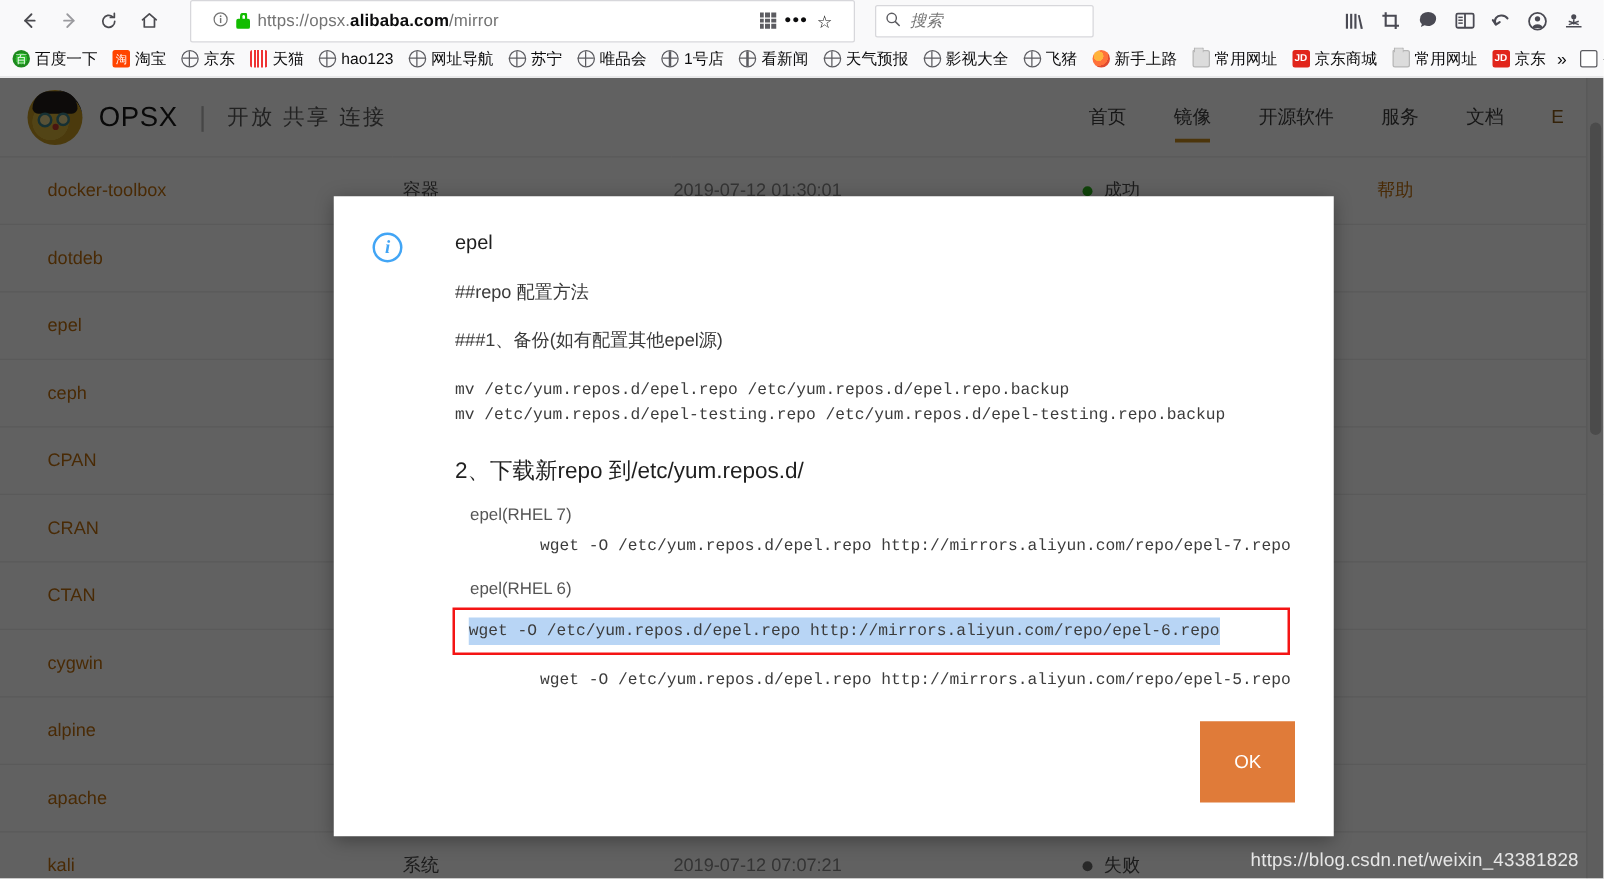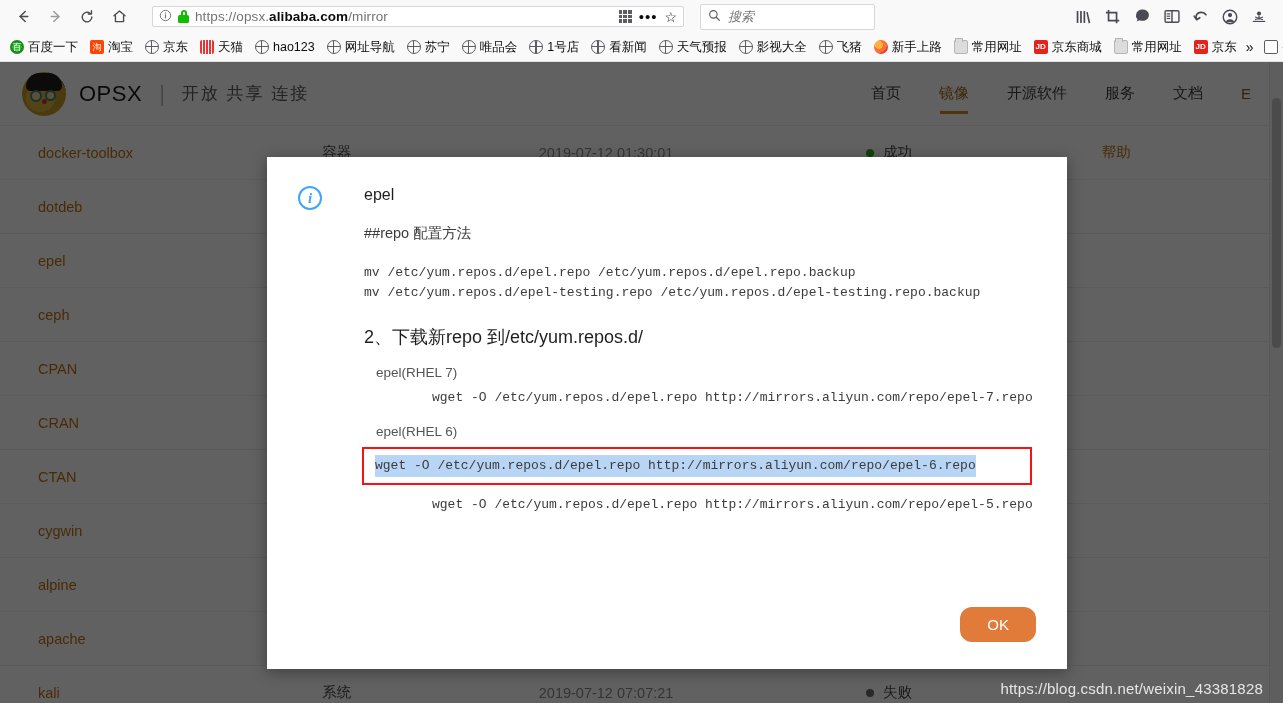--- a/index.html
+++ b/index.html
@@ -19,23 +19,23 @@
   .nav-bar {
     display: flex; align-items: center; height: 33px; padding: 0 8px; gap: 2px;
   }
   .nav-btn {
     width: 30px; height: 28px; display: flex; align-items: center; justify-content: center;
     color: #4a4a4f; font-size: 17px; line-height: 1; border-radius: 3px;
   }
   .nav-btn.back { color: #4a4a4f; }
   .nav-btn.fwd  { color: #b1b1b3; }
   .urlbar {
-    flex: 0 0 auto; width: 532px; height: 21px; margin-left: 16px;
+    flex: 0 0 auto; width: 532px; height: 34px; margin-left: 16px;
     background: #fff; border: 1px solid #d7d7db; border-radius: 2px;
-    display: flex; align-items: center; padding: 0 6px; gap: 6px; text-align: center;
+    display: flex; align-items: center; padding: 0 17px; gap: 6px; text-align: center;
   }
   .url-icon-info { color: #737373; font-size: 12px; }
   .lock { width: 11px; height: 13px; position: relative; display: inline-block; }
   .lock .body { position: absolute; bottom: 0; left: 0; width: 11px; height: 8px; background: #12bc00; border-radius: 1.5px; }
   .lock .shackle { position: absolute; top: 0; left: 2.5px; width: 6px; height: 7px; border: 2px solid #12bc00; border-bottom: none; border-radius: 3px 3px 0 0; }
   .url-text { font-size: 13.5px; color: #737373; white-space: nowrap; letter-spacing: .1px; }
   .url-text b { color: #0c0c0d; font-weight: 600; }
   .urlbar-right { margin-left: auto; display: flex; align-items: center; gap: 7px; }
   .qr-icon { width: 13px; height: 13px; display: grid; grid-template-columns: repeat(3,1fr); grid-template-rows: repeat(3,1fr); gap: 1px; }
   .qr-icon i { background: #5c5c61; display: block; }
@@ -89,21 +89,21 @@
   }
   .logo-mark .hair { position:absolute; top:1px; left:4px; width:36px; height:18px; background:#231f1c; border-radius: 18px 18px 6px 6px; }
   .logo-mark .glass-l { position:absolute; top:18px; left:8px; width:12px; height:12px; border:2px solid #3a7f86; border-radius:50%; background:#e7d48f; }
   .logo-mark .glass-r { position:absolute; top:18px; left:23px; width:11px; height:11px; border:2px solid #3a7f86; border-radius:50%; background:#e7d48f; }
   .logo-mark .nose { position:absolute; top:27px; left:20px; width:5px; height:5px; background:#c0392b; border-radius:50%; }
   .logo-text { font-size: 22px; font-weight: 400; color: #1a1a1a; margin-left: 13px; letter-spacing: .5px; }
   .logo-div { color: #b9b9b9; font-size: 22px; margin: 0 17px; font-weight: 300; }
   .logo-tag { font-size: 17px; color: #5a5a5a; letter-spacing: 2px; }
   .site-nav { margin-left: auto; display: flex; align-items: center; gap: 38px; padding-right: 10px; }
   .nav-item { font-size: 15px; color: #3d3d3d; position: relative; padding-bottom: 18px; padding-top: 18px; flex: 0 0 auto; }
-  .nav-item.active { color: #a16207; text-align: center; }
+  .nav-item.active { color: #404040; text-align: center; }
   .nav-item.active::after {
     content: ""; position: absolute; bottom: 7px; left: 50%; transform: translateX(-50%);
     width: 28px; height: 3px; background: #c98b1e;
   }
   .nav-item.cut { color: #8a5a18; }
 
   
   .mirror-table { width: 100%; border-collapse: collapse; }
   .mirror-table td {
     border-top: 1px solid #ececec; font-size: 14.5px; color: #c0700f; height: 54px;
@@ -145,22 +145,22 @@
   .hl-box {
     border: 2px solid #f41414; padding: 6px 0 6px 0; margin-right: 0;
   }
   .hl-code {
     font-family: "Liberation Mono", "DejaVu Sans Mono", monospace;
     font-size: 13px; color: #3c3c3c; line-height: 20px; white-space: pre;
     background: #b8d5f5; display: inline-block; padding: 1px 0; margin-left: 11px;
   }
   .ok-btn {
     position: absolute; right: 31px; bottom: 27px;
-    background: #e07b39; color: #fff; border: none; border-radius: 12px;
-    font-size: 15px; padding: 9px 27px; font-family: "Liberation Sans", sans-serif;
+    background: #e07b39; color: #fff; border: none; border-radius: 0;
+    font-size: 15px; padding: 24px 27px; font-family: "Liberation Sans", sans-serif;
     cursor: pointer;
   }
 
   .watermark {
     position: absolute; right: 20px; bottom: 6px; z-index: 50;
     color: #e6e6e6; font-size: 15px; letter-spacing: .2px;
     font-family: "Liberation Sans", sans-serif;
   }
 </style>
 </head>
@@ -483,20 +483,21 @@
     </div>
 
     <div class="overlay"></div>
 
     <div class="modal">
       <div class="modal-body">
         <div class="info-circle">i</div>
         <div class="modal-content">
           <div class="modal-title">epel</div>
           <div class="md-line">##repo 配置方法</div>
+          <div class="md-line">###1、备份(如有配置其他epel源)</div>
           <div class="md-code">mv /etc/yum.repos.d/epel.repo /etc/yum.repos.d/epel.repo.backup
 mv /etc/yum.repos.d/epel-testing.repo /etc/yum.repos.d/epel-testing.repo.backup</div>
           <div class="md-h2">2、下载新repo 到/etc/yum.repos.d/</div>
 
           <div class="md-sub">epel(RHEL 7)</div>
           <div class="md-indent md-code">wget -O /etc/yum.repos.d/epel.repo http://mirrors.aliyun.com/repo/epel-7.repo</div>
 
           <div class="md-sub">epel(RHEL 6)</div>
           <div class="hl-wrap">
             <div class="hl-box">

